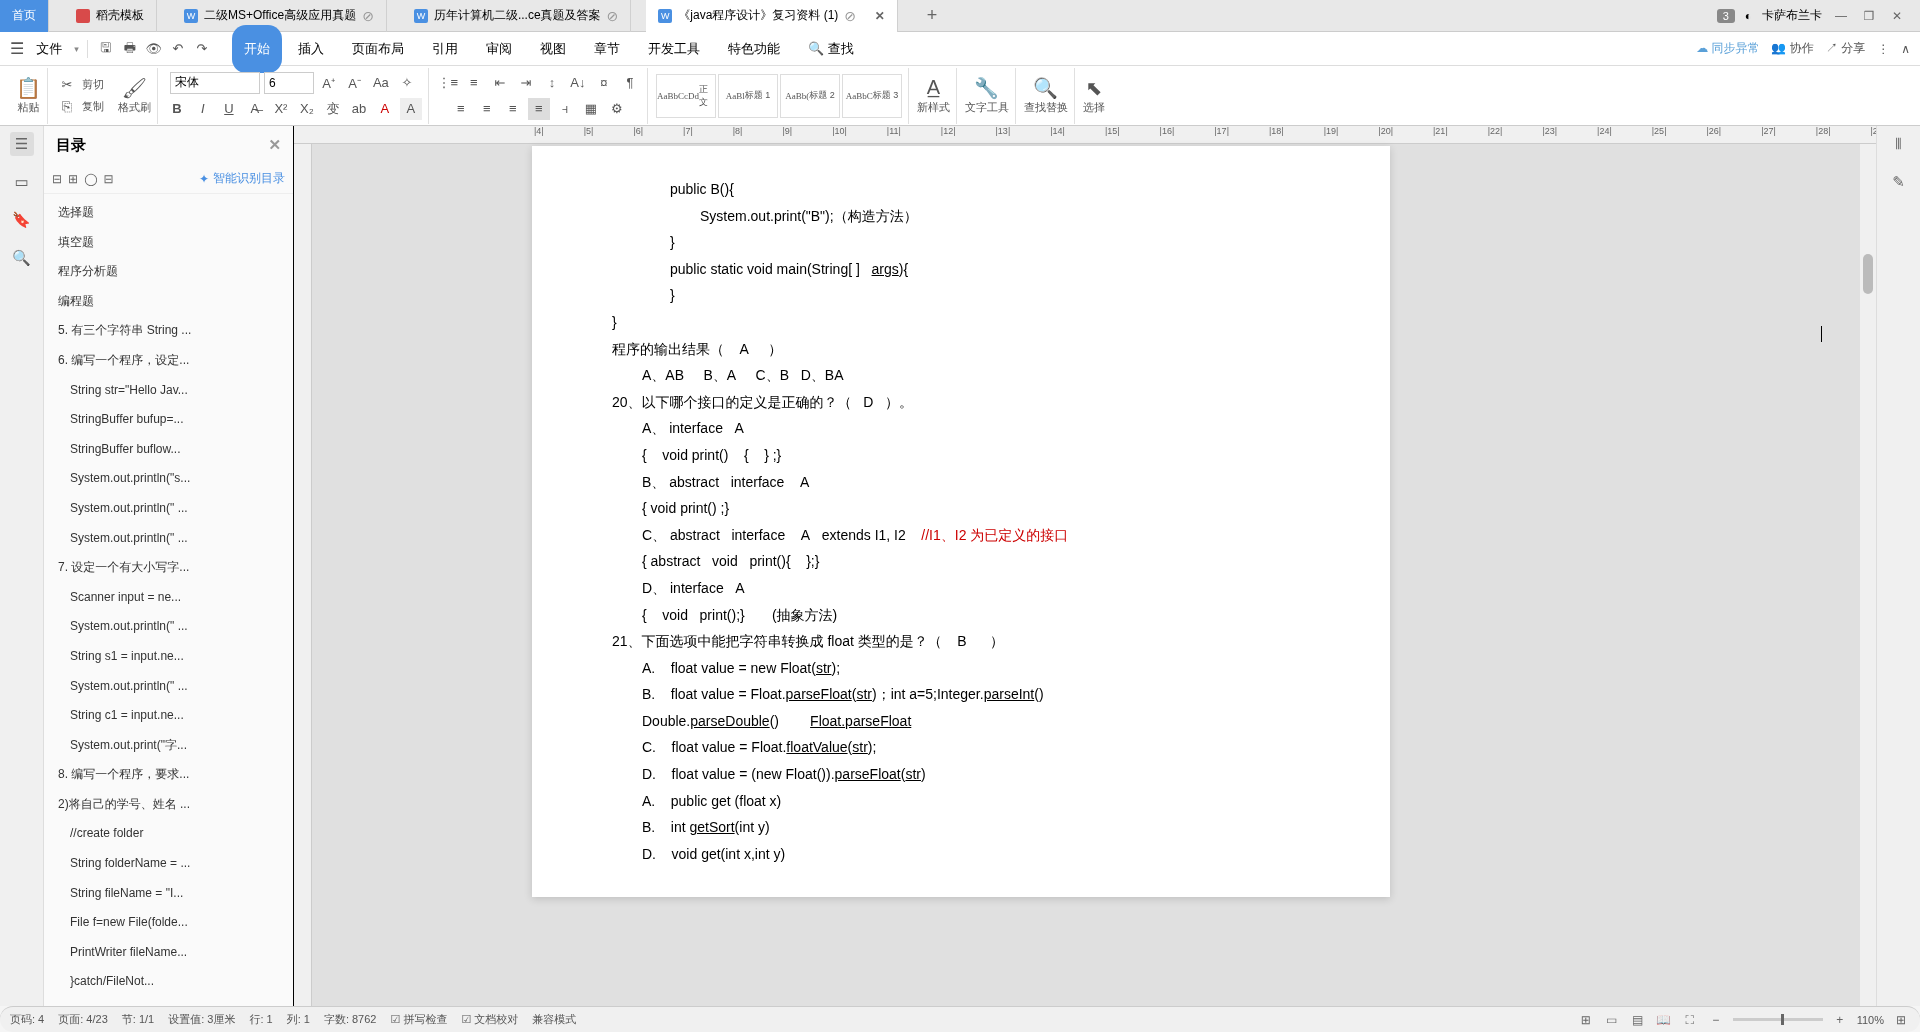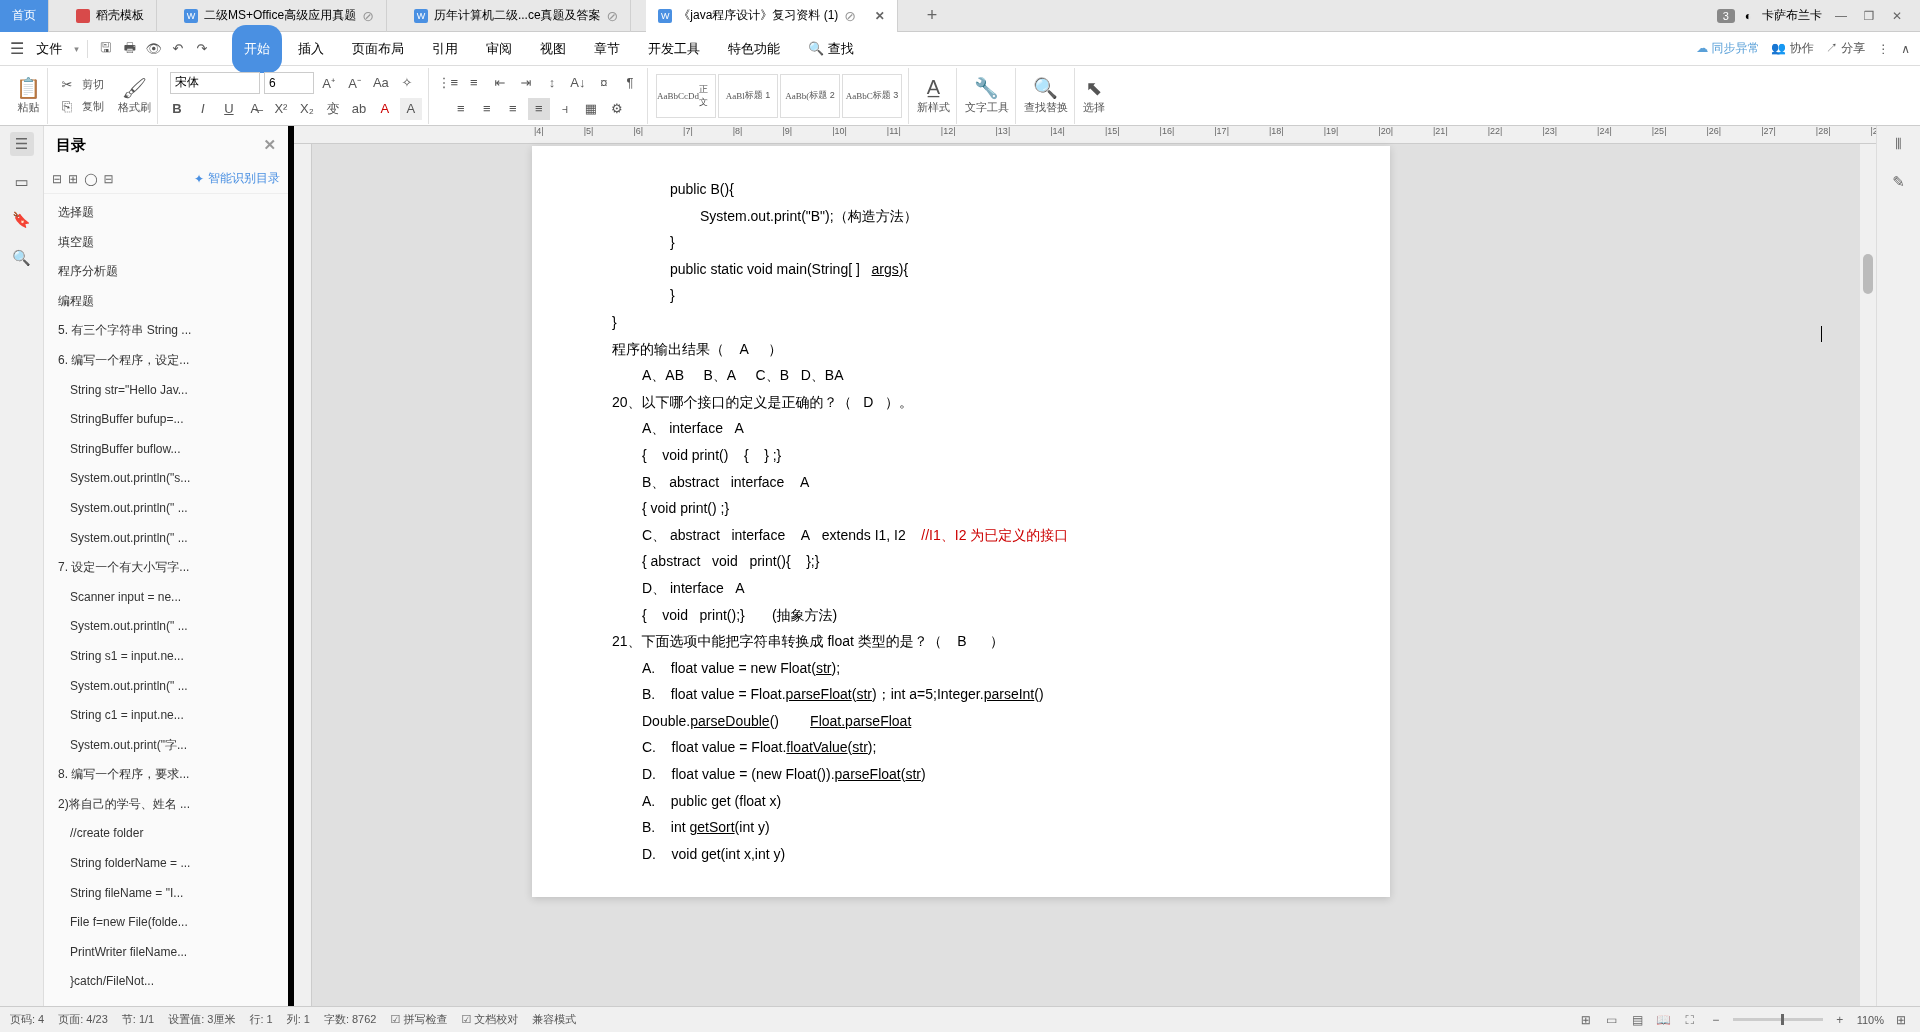--- a/index.html
+++ b/index.html
@@ -42,21 +42,21 @@
 .size-select { width: 50px; height: 22px; border: 1px solid #ccc; font-size: 12px; padding: 0 4px; }
 .style-box { width: 60px; height: 44px; border: 1px solid #ddd; display: flex; flex-direction: row; align-items: center; justify-content: center; font-size: 9px; }
 .style-preview { font-family: serif; }
 
 
 .main { display: flex; height: calc(100% - 152px); }
 .left-rail { width: 44px; background: #f0f0f0; border-right: 1px solid #ddd; display: flex; flex-direction: column; align-items: center; padding-top: 6px; gap: 14px; }
 .rail-icon { width: 24px; height: 24px; display: flex; align-items: center; justify-content: center; color: #666; font-size: 15px; }
 .rail-icon.active { background: #ddd; border-radius: 3px; }
 
-.toc-panel { width: 250px; background: #fafafa; border-right: 6px solid #000000; display: flex; flex-direction: column; }
+.toc-panel { width: 250px; background: #fafafa; border-right: 1px solid #000000; display: flex; flex-direction: column; }
 .toc-header { height: 38px; display: flex; align-items: center; justify-content: space-between; padding: 0 12px; font-size: 15px; font-weight: bold; }
 .toc-tools { height: 30px; display: flex; align-items: center; padding: 0 8px; gap: 6px; font-size: 12px; color: #666; border-bottom: 1px solid #eee; }
 .toc-tools-right { margin-left: auto; color: #4a90e2; display: flex; align-items: center; gap: 4px; }
 .toc-list { flex: 1; overflow-y: auto; padding: 4px 0; }
 .toc-item { padding: 4px 14px; font-size: 12px; color: #333; cursor: pointer; white-space: nowrap; overflow: hidden; text-overflow: ellipsis; line-height: 1.8; }
 .toc-item.l2 { padding-left: 26px; }
 
 .doc-area { flex: 1; background: #e0e0e0; position: relative; overflow: hidden; }
 .ruler-h { height: 18px; background: #f0f0f0; border-bottom: 1px solid #ccc; position: relative; font-size: 9px; color: #666; }
 .ruler-marks { position: absolute; left: 240px; display: flex; gap: 40px; }
@@ -67,21 +67,21 @@
 .indent2 { padding-left: 88px; }
 .indent3 { padding-left: 30px; }
 .red-text { color: #c00; }
 .underline { text-decoration: underline; }
 .right-rail { width: 44px; background: #f0f0f0; border-left: 1px solid #ddd; display: flex; flex-direction: column; align-items: center; padding-top: 6px; gap: 14px; }
 .scroll-v { position: absolute; right: 0; top: 18px; bottom: 0; width: 16px; background: #f0f0f0; }
 .scroll-thumb { position: absolute; width: 10px; left: 3px; top: 110px; height: 40px; background: #bbb; border-radius: 5px; }
 .cursor-blink { position: absolute; right: 54px; top: 200px; width: 1px; height: 16px; background: #000; }
 
 
-.status-bar { height: 26px; background: #f0f0f0; border-top: 1px solid #ccc; display: flex; align-items: center; padding: 0 10px; font-size: 11px; color: #555; gap: 14px; }
+.status-bar { height: 26px; background: #f0f0f0; border-top: 1px solid #ccc; display: flex; align-items: center; padding: 0 10px; font-size: 11px; color: #555; gap: 14px; border-radius: 13px; }
 .sb-right { margin-left: auto; display: flex; align-items: center; gap: 8px; }
 .sb-icon { width: 18px; height: 18px; display: flex; align-items: center; justify-content: center; color: #666; font-size: 12px; }
 .zoom-slider { width: 90px; height: 3px; background: #ccc; position: relative; }
 .zoom-thumb { position: absolute; left: 48px; top: -4px; width: 3px; height: 11px; background: #666; }
 </style>
 </head>
 <body>
 
 <div class="tab-bar">
   <div class="tab home">

